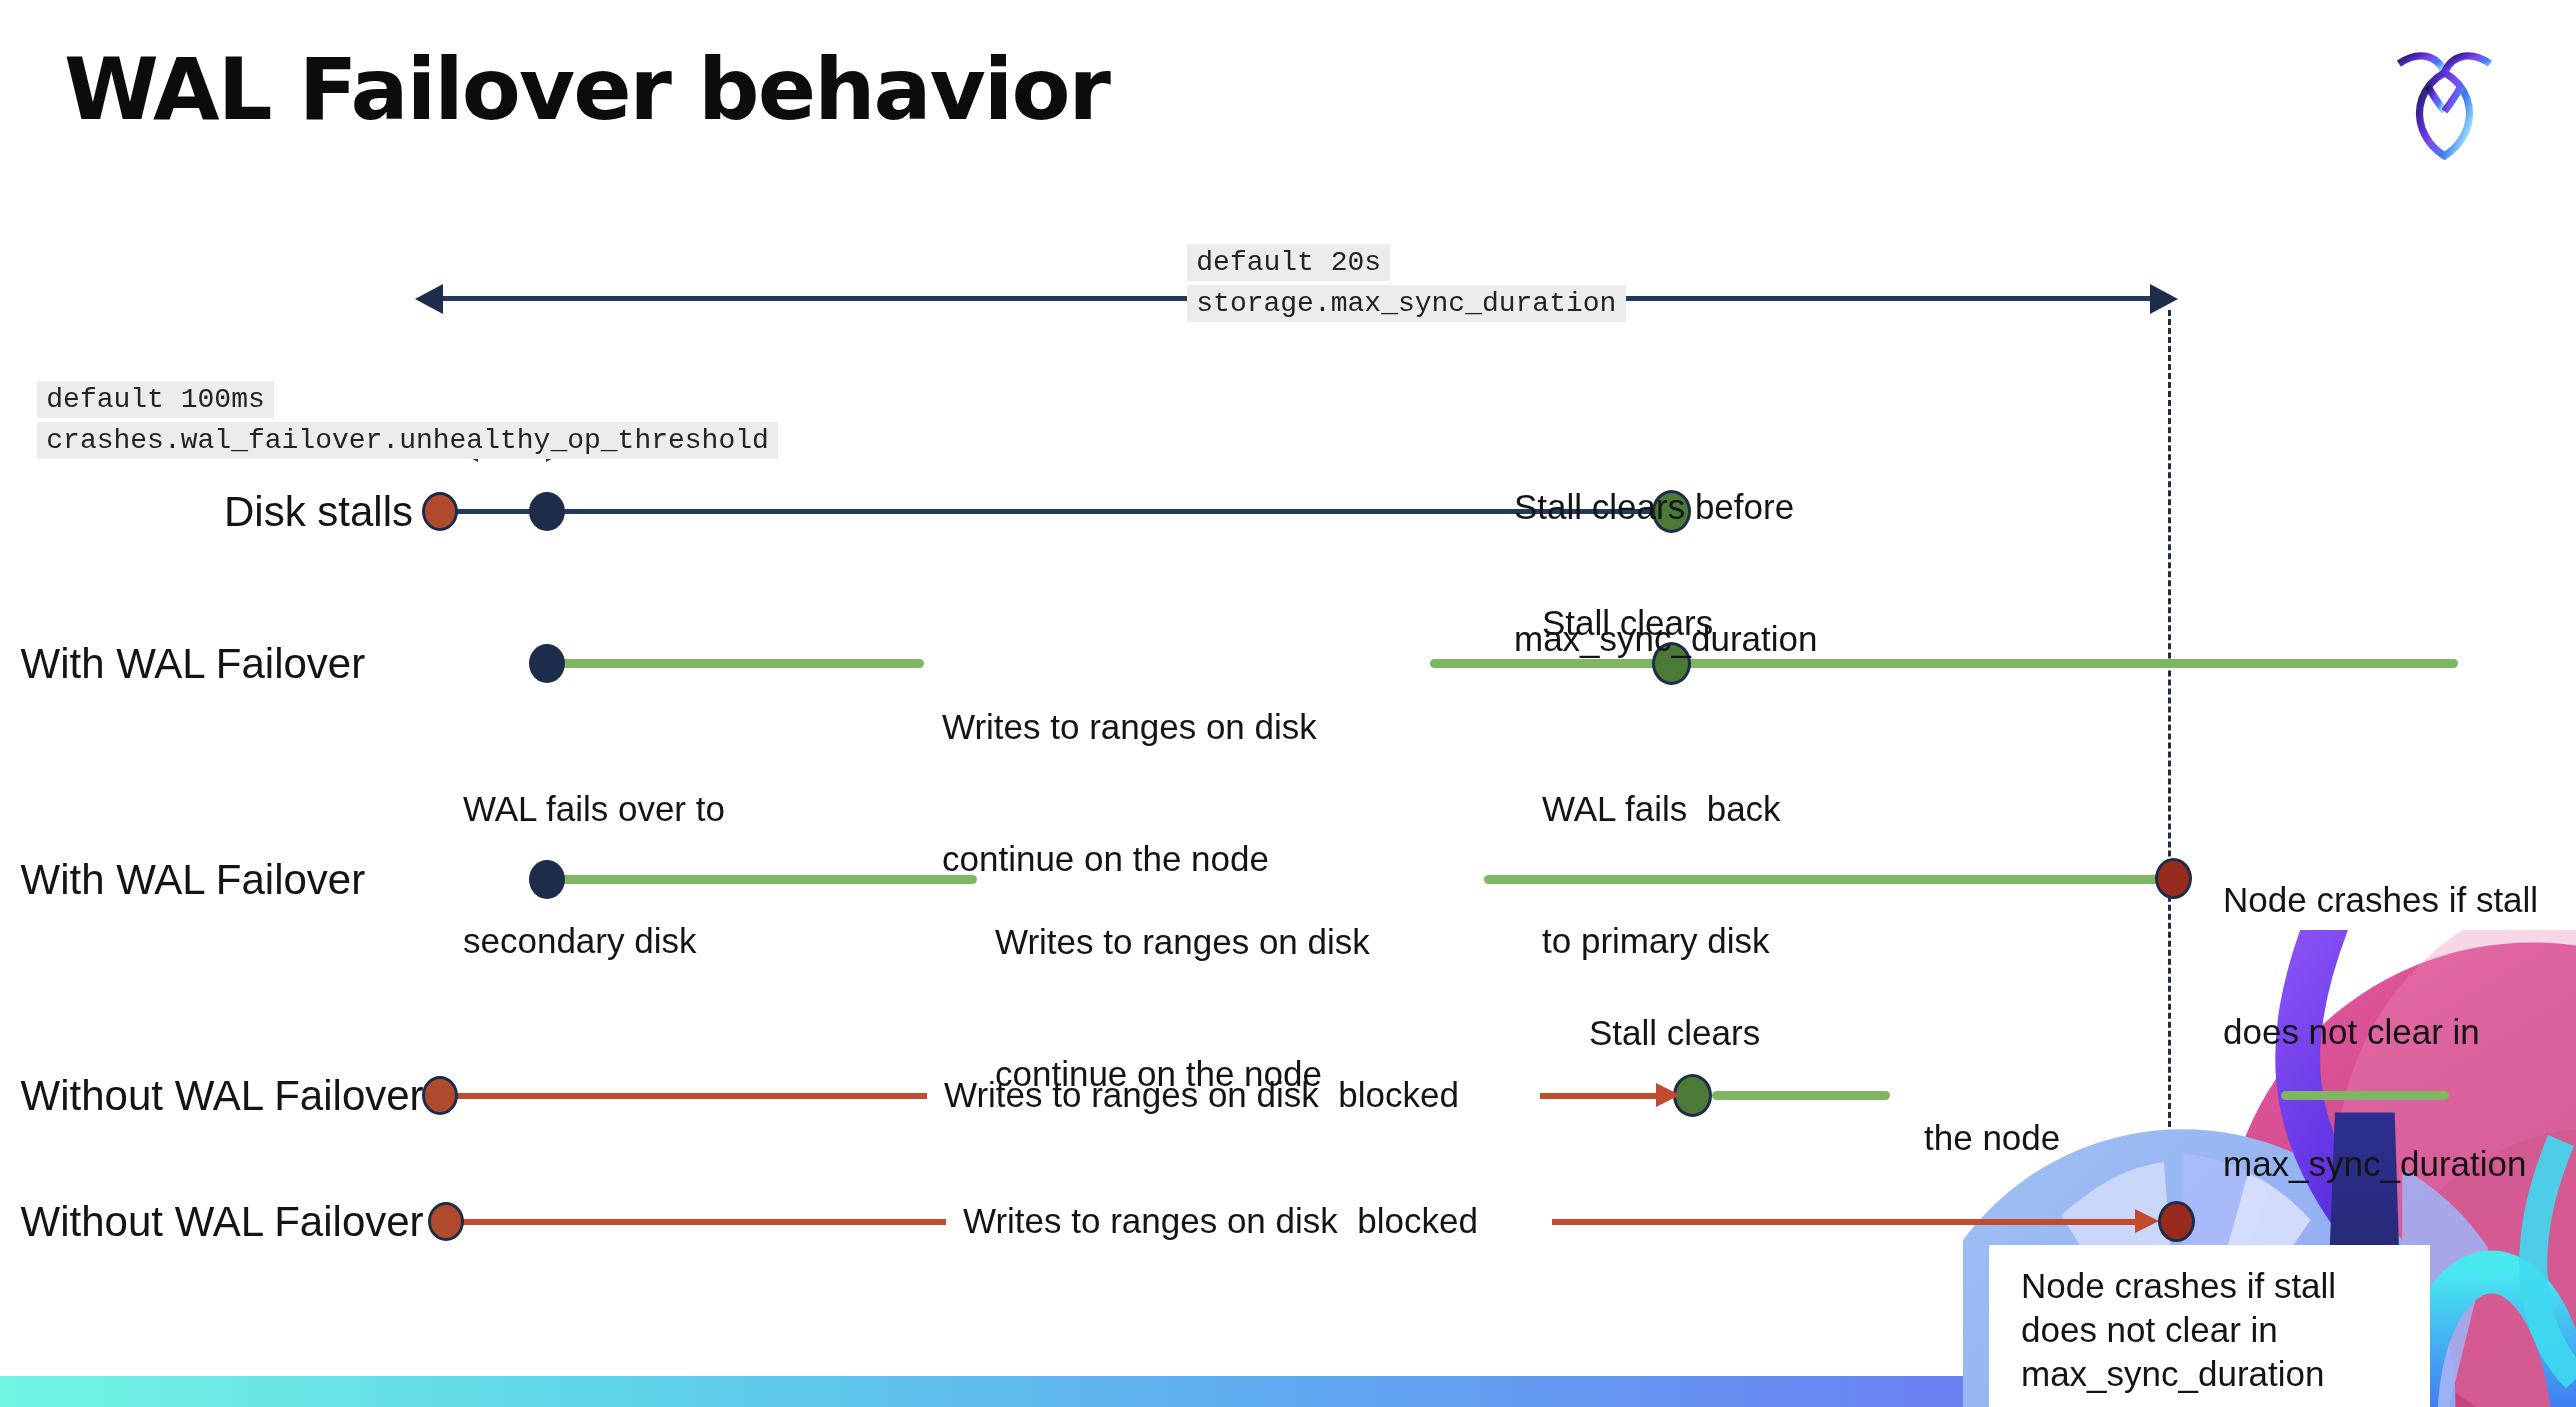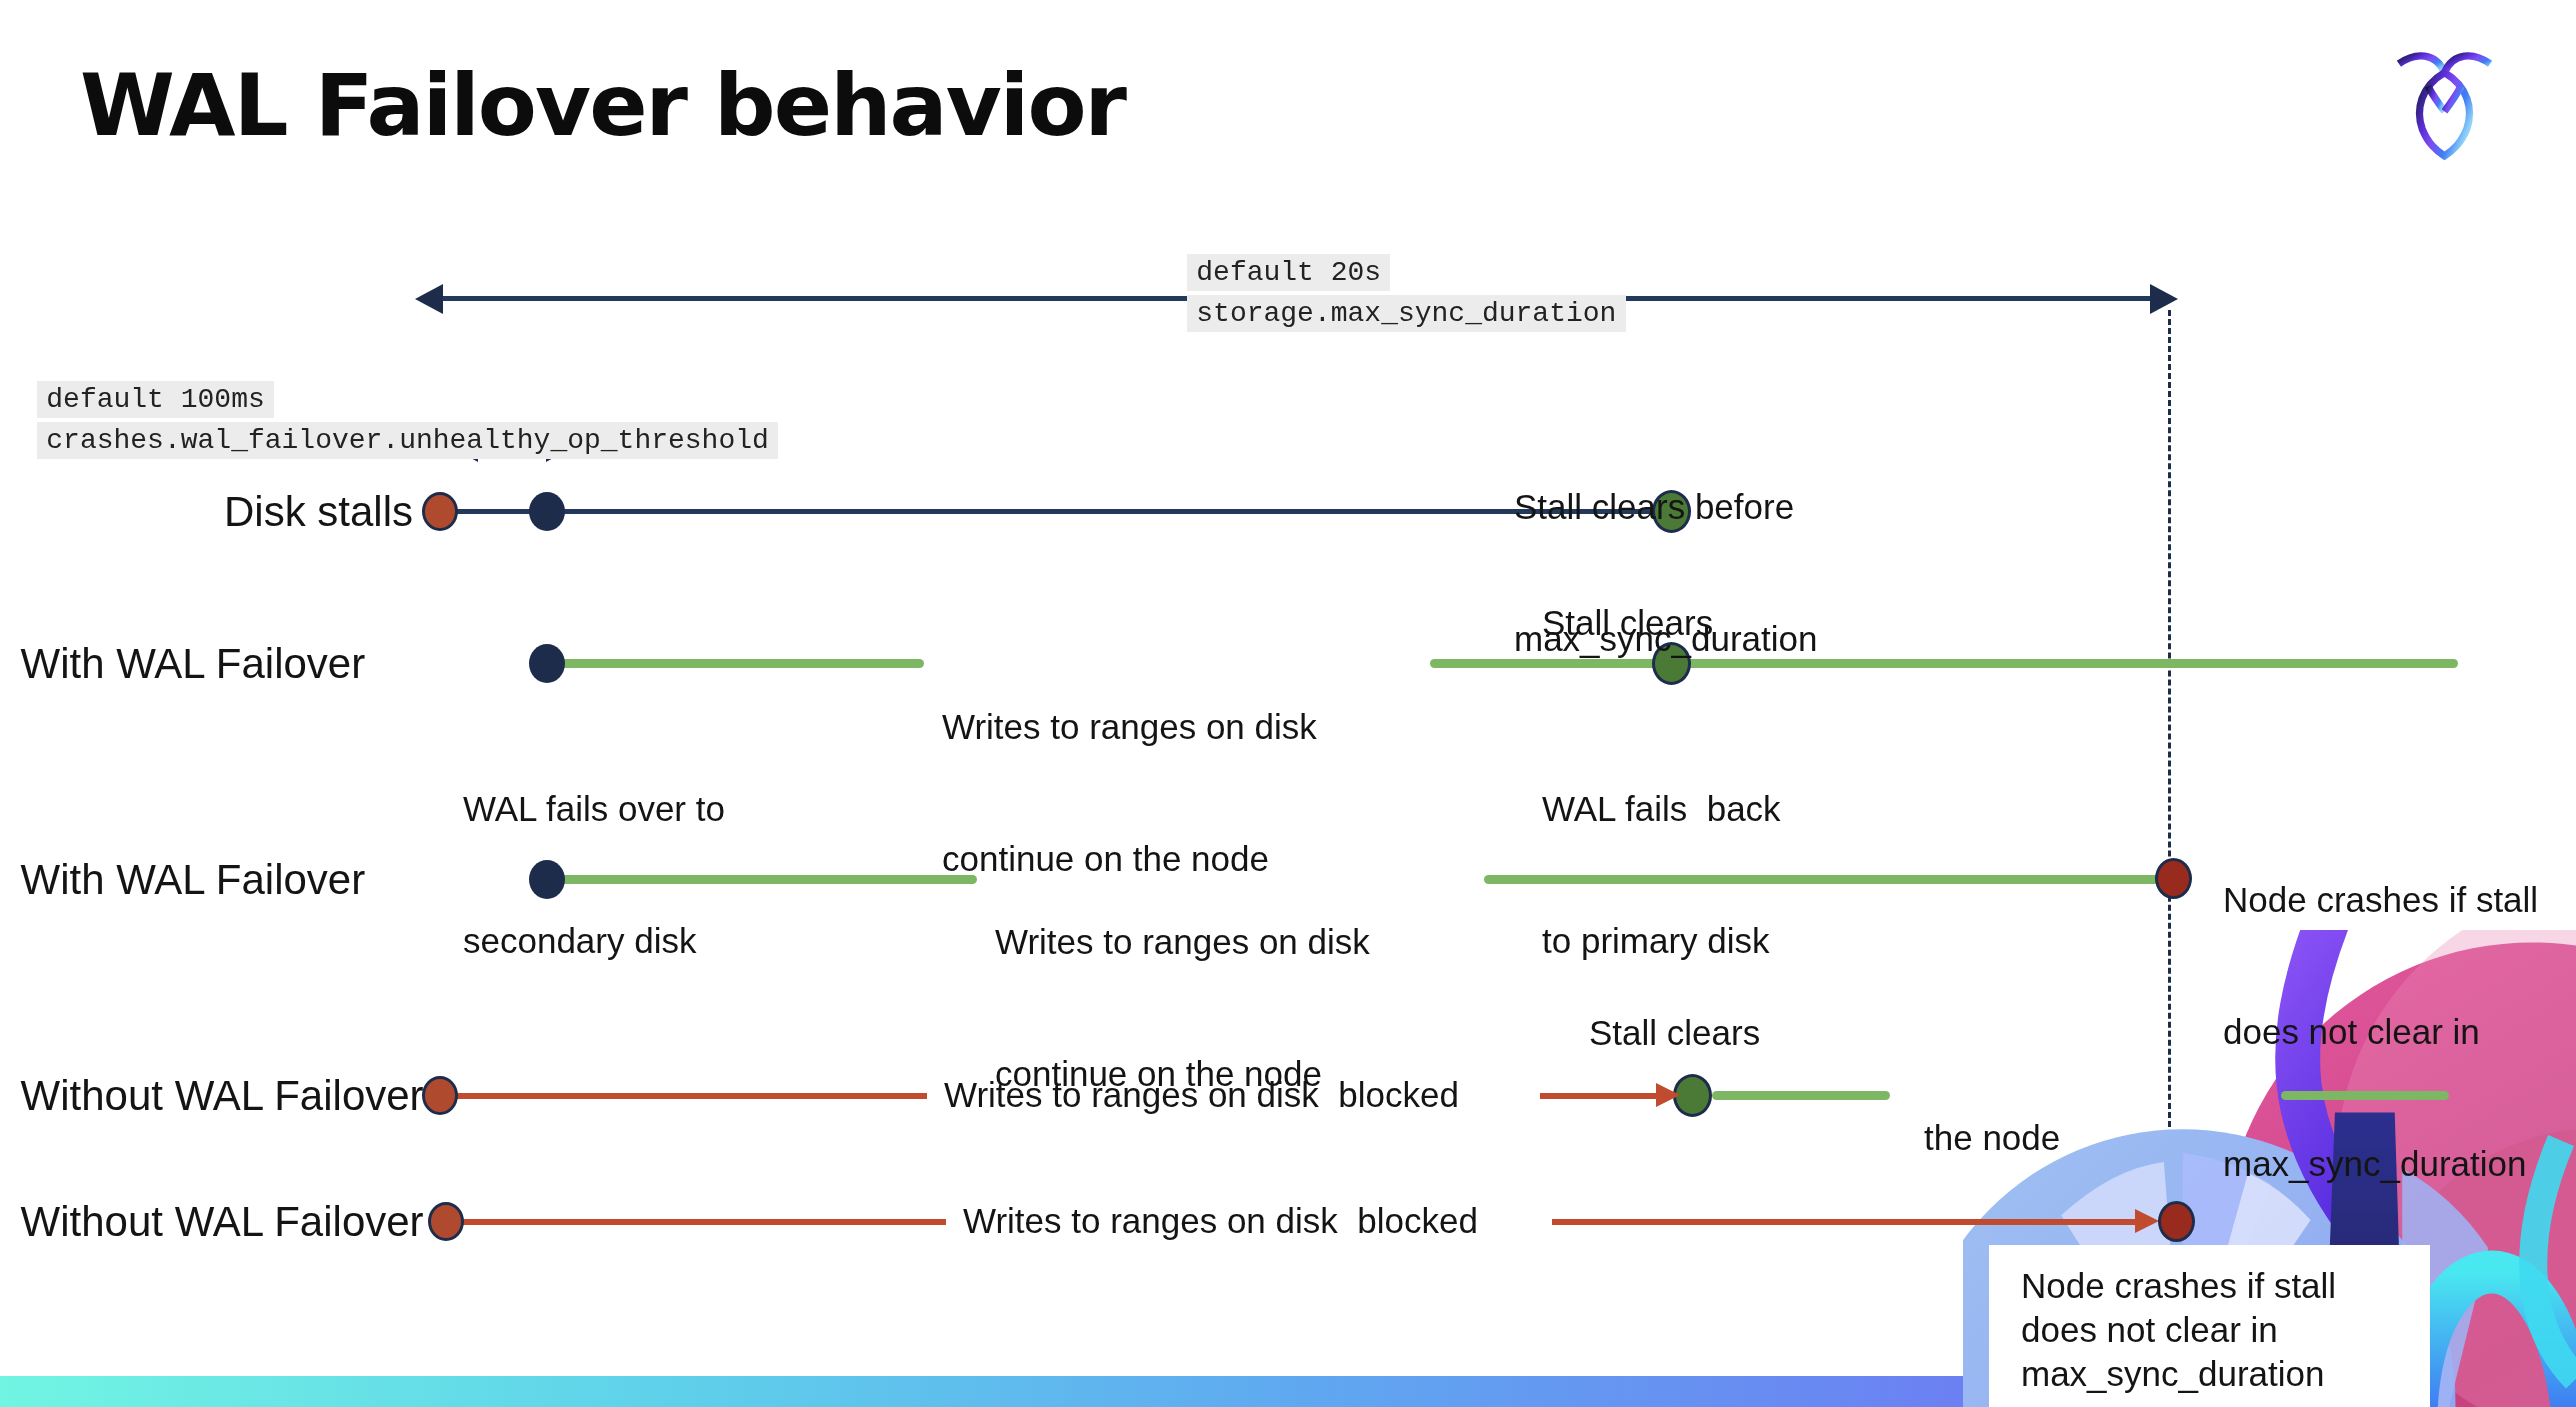--- a/index.html
+++ b/index.html
@@ -1,19 +1,19 @@
 <!DOCTYPE html>
 <html style="font-size:15px"><head>
 <meta charset="utf-8">
 <style>
   html,body{margin:0;padding:0;background:#ffffff;}
   .canvas{position:relative;width:2576px;height:1408px;background:#ffffff;overflow:hidden;
           font-family:"Liberation Sans",sans-serif;color:#141414;}
   .title{position:absolute;left:64px;top:39px;font-family:"DejaVu Sans",sans-serif;
-         font-size:86px;font-weight:700;letter-spacing:-1.9px;color:#0c0c0c;margin:16px;}
+         font-size:86px;font-weight:700;letter-spacing:-1.9px;color:#0c0c0c;margin:0;}
   
   .code{position:absolute;z-index:6;font-family:"Liberation Mono",monospace;font-size:28px;color:#222;}
   .code span{display:table;background:#ececec;padding:2.8px 9.3px;margin-bottom:4.7px;white-space:pre;}
   
   .hline{position:absolute;height:4.7px;background:#22395c;z-index:2;}
   .gline{position:absolute;height:9.3px;background:#7db763;border-radius:4.7px;z-index:5;}
   .rline{position:absolute;height:5.6px;background:#c14b2e;z-index:5;}
   .dashv{position:absolute;width:0;border-left:3.7px dashed #1e2c4c;z-index:2;}
   
   .ah{position:absolute;width:0;height:0;z-index:3;}
@@ -64,21 +64,21 @@
       <path d="M50,26 C26,40 20,64 27,84 C33,99 41,106 50,112 C59,106 67,99 73,84 C80,64 74,40 50,26 Z"></path>
       <path d="M50,110 L50,66"></path>
       <path d="M50,66 C44,58 38,50 33,40"></path>
       <path d="M50,66 C56,58 62,50 67,40"></path>
     </g>
   </svg>
 
   <div class="hline" style="left:437px;top:296px;width:1727px;"></div>
   <div class="ah left" style="left:415px;top:284px;"></div>
   <div class="ah right" style="left:2150px;top:284px;"></div>
-  <div class="code" style="left:1139px;top:254px;padding-left:48px;">
+  <div class="code" style="left:1139px;top:244px;padding-left:48px;">
     <span>default 20s</span>
     <span>storage.max_sync_duration</span>
   </div>
 
   <div class="code" style="left:37px;top:353px;margin-top:28px;">
     <span>default 100ms</span>
     <span>crashes.wal_failover.unhealthy_op_threshold</span>
   </div>
   <div class="hline" style="left:475px;top:450px;width:71px;"></div>
   <div class="ah sleft" style="left:458px;top:440px;"></div>

